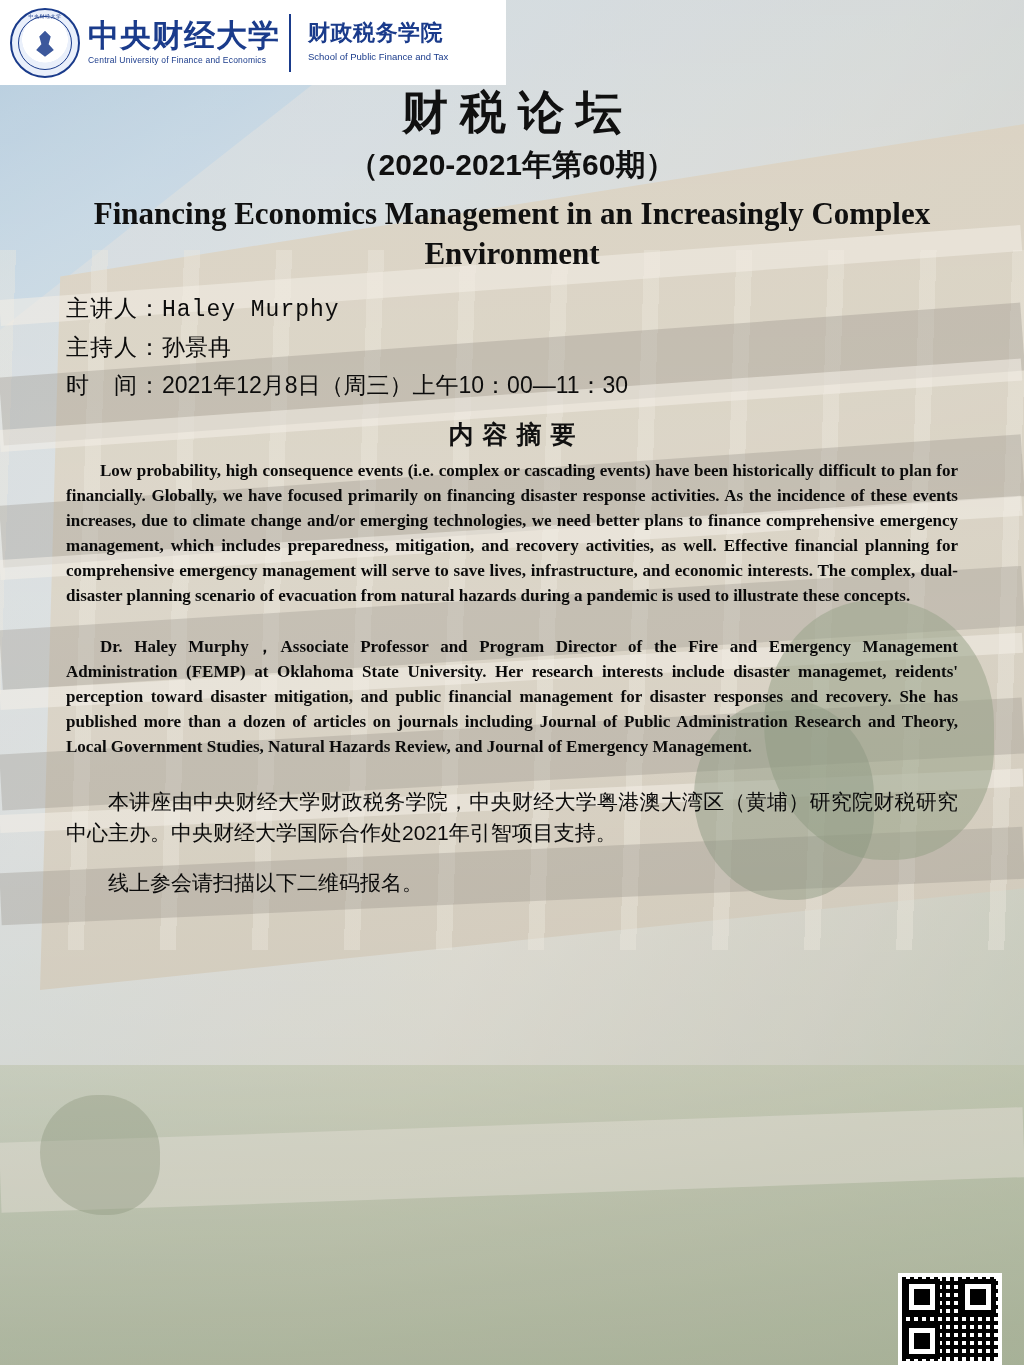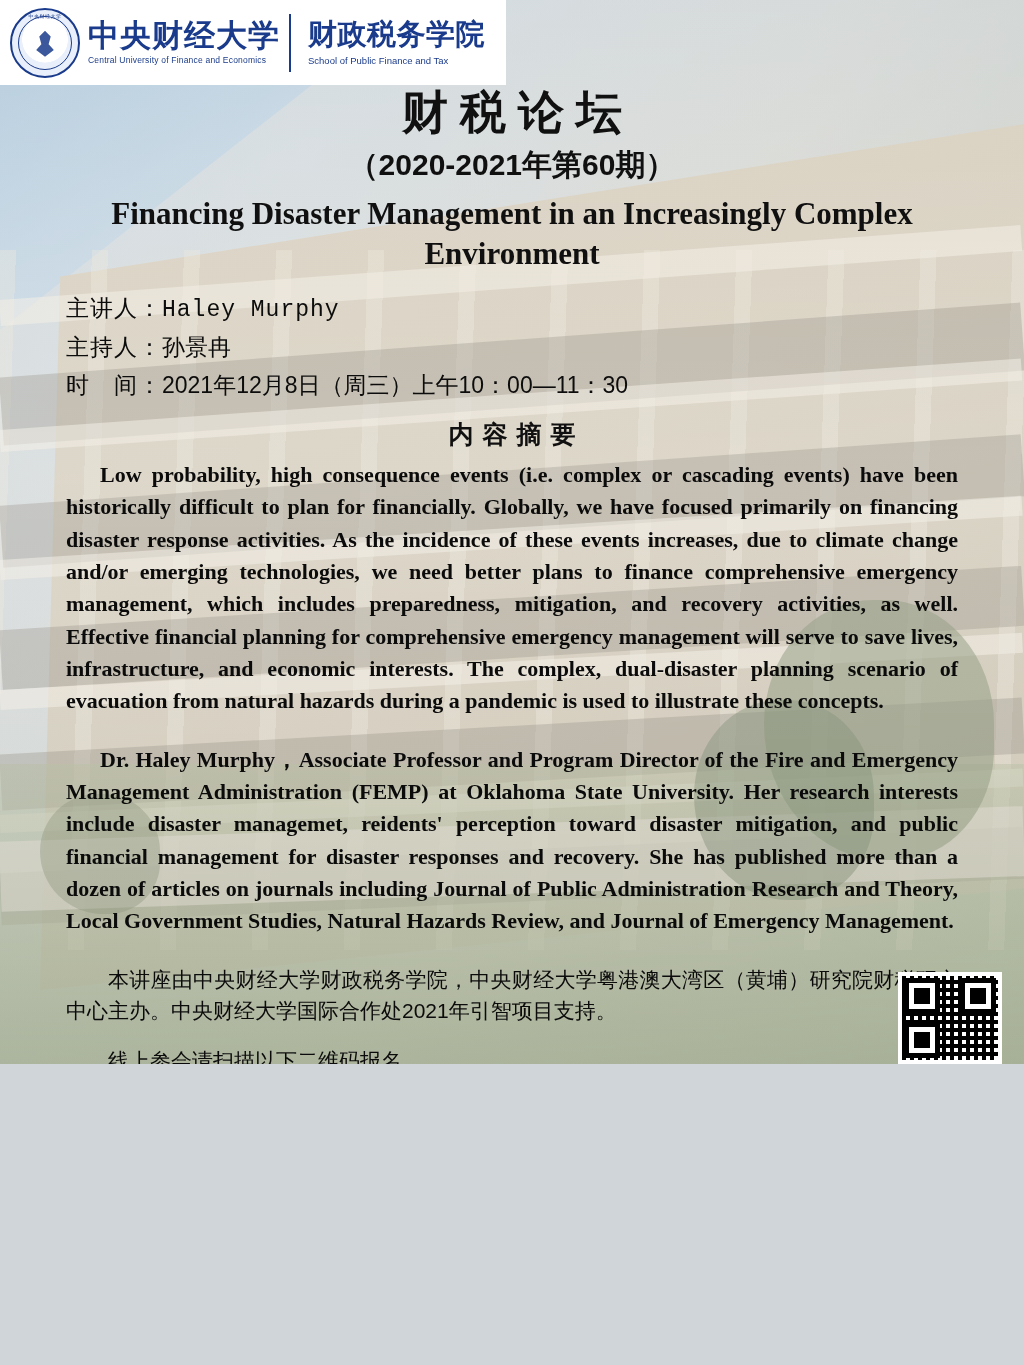--- a/index.html
+++ b/index.html
@@ -9,21 +9,21 @@
   body {
     width: 1024px;
     height: 1365px;
     font-family: "Liberation Serif", serif;
     background: #cfd5d8;
     overflow: hidden;
   }
   .poster {
     position: relative;
     width: 1024px;
-    height: 1064px;
+    height: 1365px;
     overflow: hidden;
   }
 
   
   .bg {
     position: absolute;
     inset: 0;
     background:
       linear-gradient(to bottom,
         rgba(190,205,215,0.55) 0%,
@@ -175,28 +175,27 @@
     margin-top: 3px;
   }
   .logo-divider {
     width: 2px;
     height: 58px;
     background: #1a3b8b;
     margin: 0 9px;
     flex: none;
   }
   .logo-dept-cn {
-    font-family: Liberation Serif, serif;
-    font-size: 29px;
+    font-family: Liberation Mono, monospace;
+    font-size: 22px;
     font-weight: 700;
     color: #1a3b8b;
     letter-spacing: .5px;
     white-space: nowrap;
     line-height: 1.1;
-    text-align: center;
   }
   .logo-dept-en {
     font-family: "Liberation Sans", sans-serif;
     font-size: 9.5px;
     color: #1a3b8b;
     white-space: nowrap;
     margin-top: 4px;
   }
 
   
@@ -248,21 +247,21 @@
   .section-head {
     margin-top: 14px;
     text-align: center;
     font-size: 25px;
     font-weight: 700;
     letter-spacing: 9px;
     text-indent: 9px;
     font-family: Liberation Sans, sans-serif;
   }
   .para {
-    font-size: 22px;
+    font-size: 17px;
     font-weight: 700;
     line-height: 1.47;
     text-align: justify;
     text-justify: inter-word;
     margin: 8px 36px 0 36px;
     font-family: "Liberation Serif", serif;
     color: #0b0b0b;
   }
   .para.indent { text-indent: 34px; }
   .para.bio { margin-top: 26px; }
@@ -363,21 +362,21 @@
     <div class="logo-cn-block">
       <div class="logo-dept-cn">财政税务学院</div>
       <div class="logo-dept-en">School of Public Finance and Tax</div>
     </div>
   </div>
 
   <div class="content">
 
     <div class="title-cn">财税论坛</div>
     <div class="subtitle-cn">（2020-2021年第60期）</div>
-    <div class="title-en">Financing Disaster Management in an Increasingly Complex Environment</div>
+    <div class="title-en">Financing Economics Management in an Increasingly Complex Environment</div>
 
     <div class="meta">
       <div>
         <span class="lbl">主讲人：</span><span class="mono">Haley Murphy</span>
       </div>
       <div>
         <span class="lbl">主持人：</span><span>孙景冉</span>
       </div>
       <div>
         <span class="lbl">时　间：</span><span>2021年12月8日（周三）上午10：00—11：30</span>

